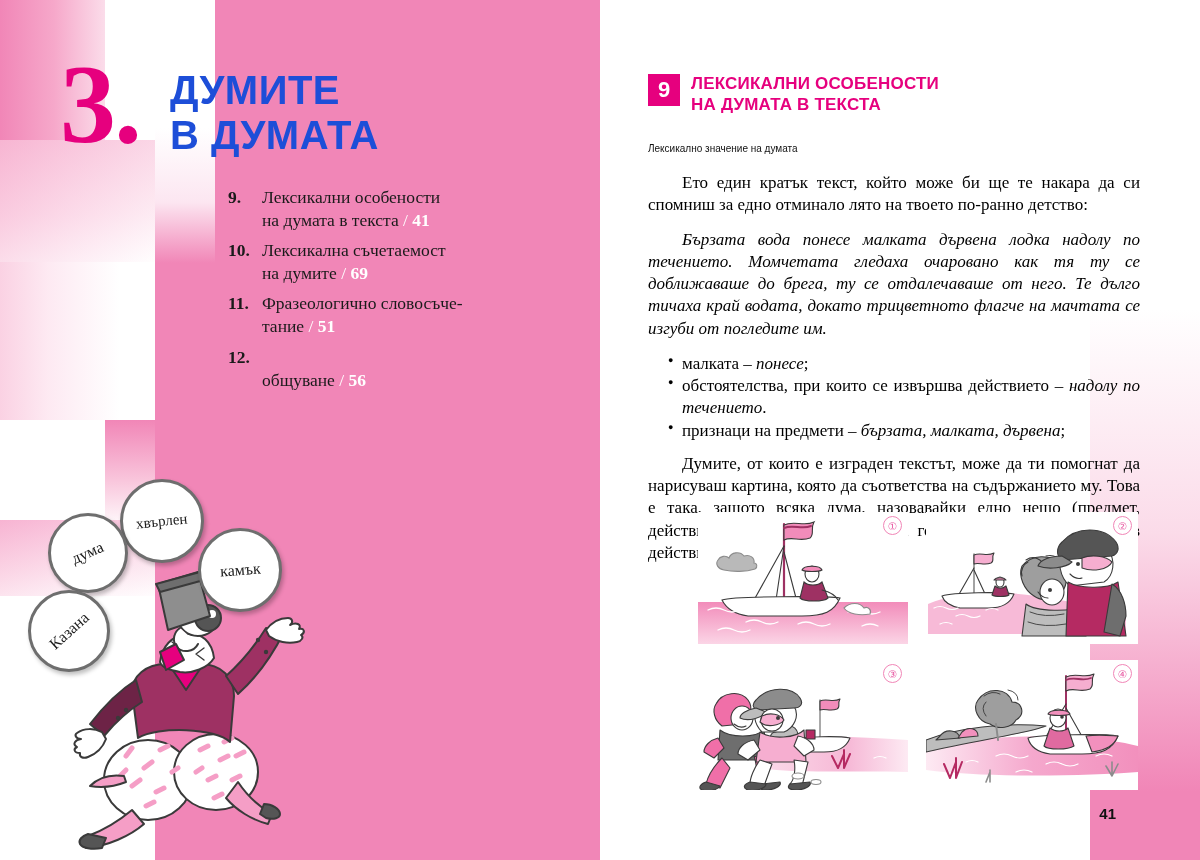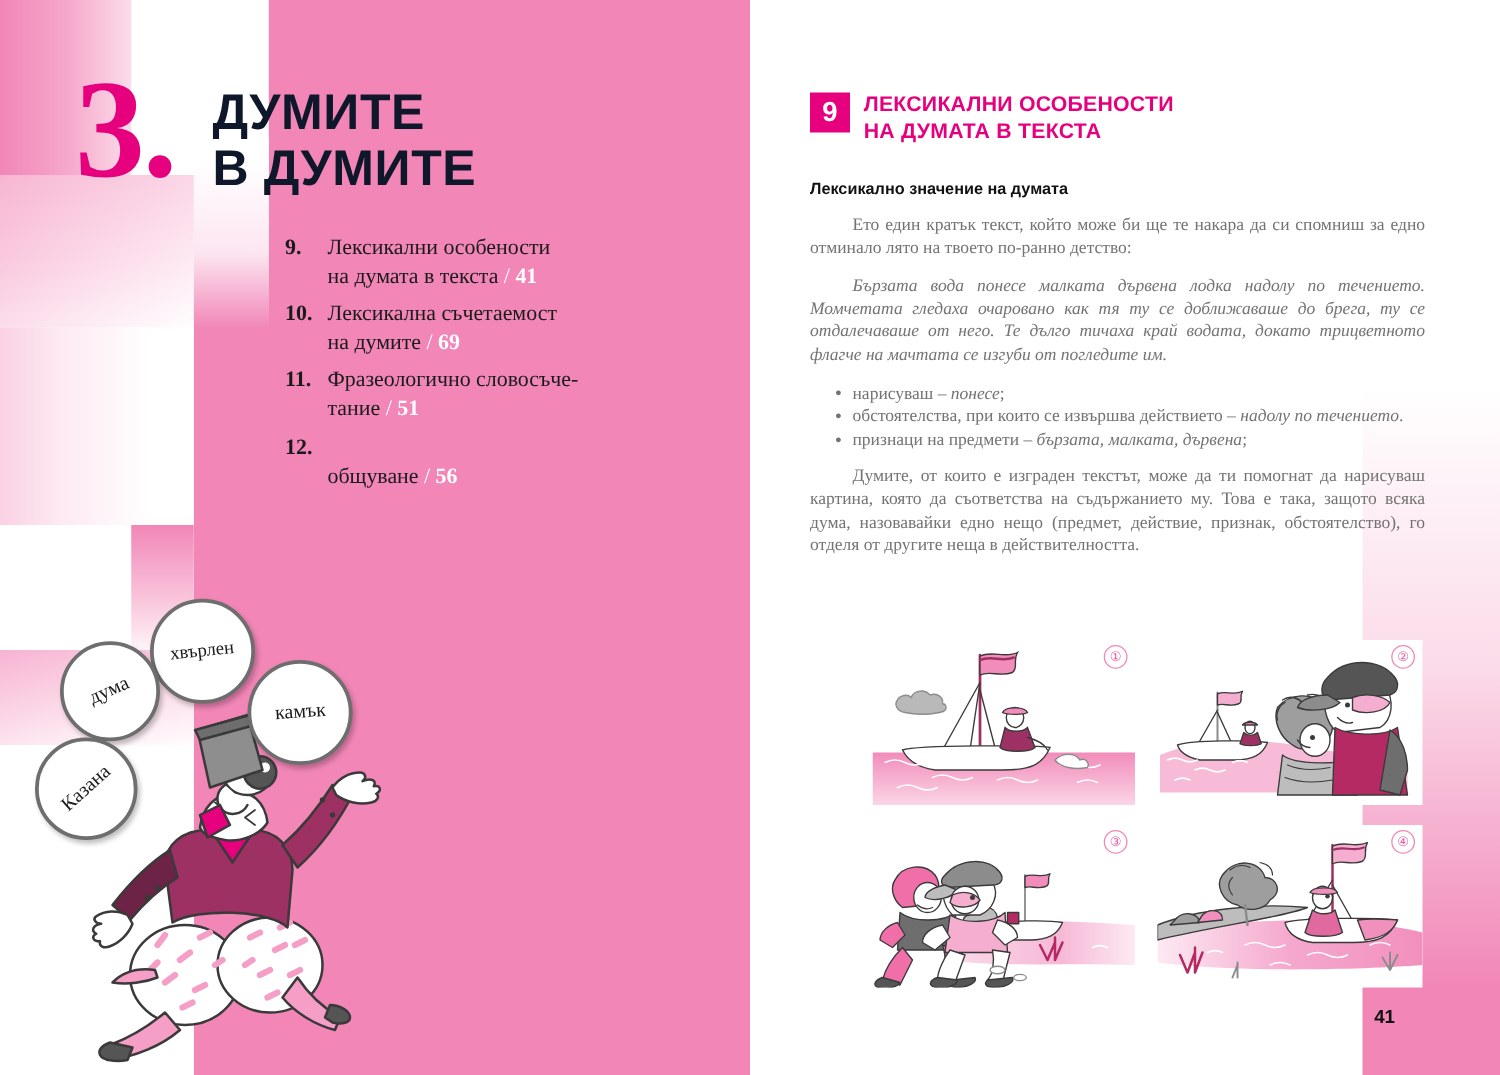--- a/index.html
+++ b/index.html
@@ -37,21 +37,21 @@
     background:linear-gradient(to right,#f9c2da 0%,#fde6f1 50%,#ffffff 100%);}
   .grad-l{position:absolute;left:0;top:520px;width:155px;height:80px;
     background:linear-gradient(to bottom,#f6aacd 0%,#fce0ec 65%,#ffffff 100%);opacity:.6;}
   .white-notch{position:absolute;left:0;top:596px;width:155px;height:264px;background:#ffffff;}
 
   
   .chapter-num{position:absolute;left:60px;top:48px;font-family:"Liberation Serif",serif;
     font-size:112px;font-weight:700;color:#e6007e;line-height:1;letter-spacing:-2px;}
   .chapter-title{position:absolute;left:170px;top:68px;
     font-family:"Liberation Sans",sans-serif;font-size:40px;font-weight:700;
-    color:#0f172a;line-height:1.12;letter-spacing:.5px;}
+    color:#1d4ed8;line-height:1.12;letter-spacing:.5px;}
   .chapter-title span{display:block;}
 
   
   .toc{position:absolute;left:228px;top:186px;width:330px;color:#1a1a1a;}
   .toc-item{display:flex;align-items:flex-start;margin-bottom:7px;}
   .toc-num{font-family:"Liberation Serif",serif;font-size:17.5px;font-weight:700;
     width:34px;flex:0 0 34px;text-align:left;line-height:1.32;}
   .toc-txt{font-family:"Liberation Serif",serif;font-size:17.5px;line-height:1.32;}
   .toc-page{color:#ffffff;font-weight:700;}
   .toc-sep{color:#ffffff;}
@@ -80,24 +80,24 @@
 
   .sec-head{position:absolute;left:0px;top:74px;display:flex;align-items:flex-start;}
   .sec-badge{width:32px;height:32px;background:#e6007e;color:#ffffff;
     font-family:"Liberation Sans",sans-serif;font-weight:700;font-size:22px;
     display:flex;align-items:center;justify-content:center;flex:0 0 32px;}
   .sec-title{margin-left:11px;font-family:"Liberation Sans",sans-serif;font-weight:700;
     font-size:17px;color:#e6007e;line-height:1.22;letter-spacing:.2px;}
   .sec-title span{display:block;}
 
   .sub-head{position:absolute;left:0px;top:143px;font-family:"Liberation Sans",sans-serif;
-    font-weight:700;font-size:13px;color:#111111;}
+    font-weight:400;font-size:10px;color:#111111;}
 
   .body-col{position:absolute;left:0px;top:172px;width:492px;
-    font-family:"Liberation Serif",serif;font-size:14px;line-height:1.31;color:#737373;}
+    font-family:"Liberation Serif",serif;font-size:17px;line-height:1.31;color:#000000;}
   .p{margin:0 0 12px 0;text-align:justify;text-indent:34px;}
   .p.quote{font-style:italic;margin-bottom:13px;}
   .bullets{margin:0 0 11px 0;padding:0;list-style:none;}
   .bullets li{text-align:justify;margin:0;padding:0 0 0 34px;position:relative;}
   .bullets li::before{content:"\25CF";position:absolute;left:20px;font-size:9px;top:2px;}
   .bullets li i{font-style:italic;}
 
   
   .pics{position:absolute;left:50px;top:512px;width:440px;height:280px;}
   .pic{position:absolute;background:#ffffff;}
@@ -130,21 +130,21 @@
     <div class="grad-h"></div>
     <div class="grad-i"></div>
     <div class="grad-j"></div>
     <div class="grad-k"></div>
     <div class="grad-l"></div>
     <div class="white-notch"></div>
 
     <div class="chapter-num">3.</div>
     <div class="chapter-title">
       <span>ДУМИТЕ</span>
-      <span>В ДУМИТЕ</span>
+      <span>В ДУМАТА</span>
     </div>
 
     <div class="toc">
       <div class="toc-item">
         <div class="toc-num">9.</div>
         <div class="toc-txt">
           <span>Лексикални особености</span><br>
           <span>на думата в текста</span><span class="toc-sep"> / </span><span class="toc-page">41</span>
         </div>
       </div>
@@ -261,21 +261,21 @@
           <span>НА ДУМАТА В ТЕКСТА</span>
         </div>
       </div>
 
       <div class="sub-head">Лексикално значение на думата</div>
 
       <div class="body-col">
         <p class="p">Ето един кратък текст, който може би ще те накара да си спомниш за едно отминало лято на твоето по-ранно детство:</p>
         <p class="p quote">Бързата вода понесе малката дървена лодка надолу по течението. Момчетата гледаха очаровано как тя ту се доближаваше до брега, ту се отдалечаваше от него. Те дълго тичаха край водата, докато трицветното флагче на мачтата се изгуби от погледите им.</p>
         <ul class="bullets">
-          <li><span>нарисуваш – </span><i>понесе</i><span>;</span></li>
+          <li><span>малката – </span><i>понесе</i><span>;</span></li>
           <li><span> обстоятелства, при които се извършва действието – </span><i>надолу по течението</i><span>.</span></li>
           <li><span>признаци на предмети – </span><i>бързата, малката, дървена</i><span>;</span></li>
         </ul>
         <p class="p">Думите, от които е изграден текстът, може да ти помогнат да нарисуваш картина, която да съответства на съдържанието му. Това е така, защото всяка дума, назовавайки едно нещо (предмет, действие, признак, обстоятелство), го отделя от другите неща в действителността.</p>
       </div>
 
       <div class="pics">
 
         <div class="pic pic-1">
           <div class="pic-num">①</div>

